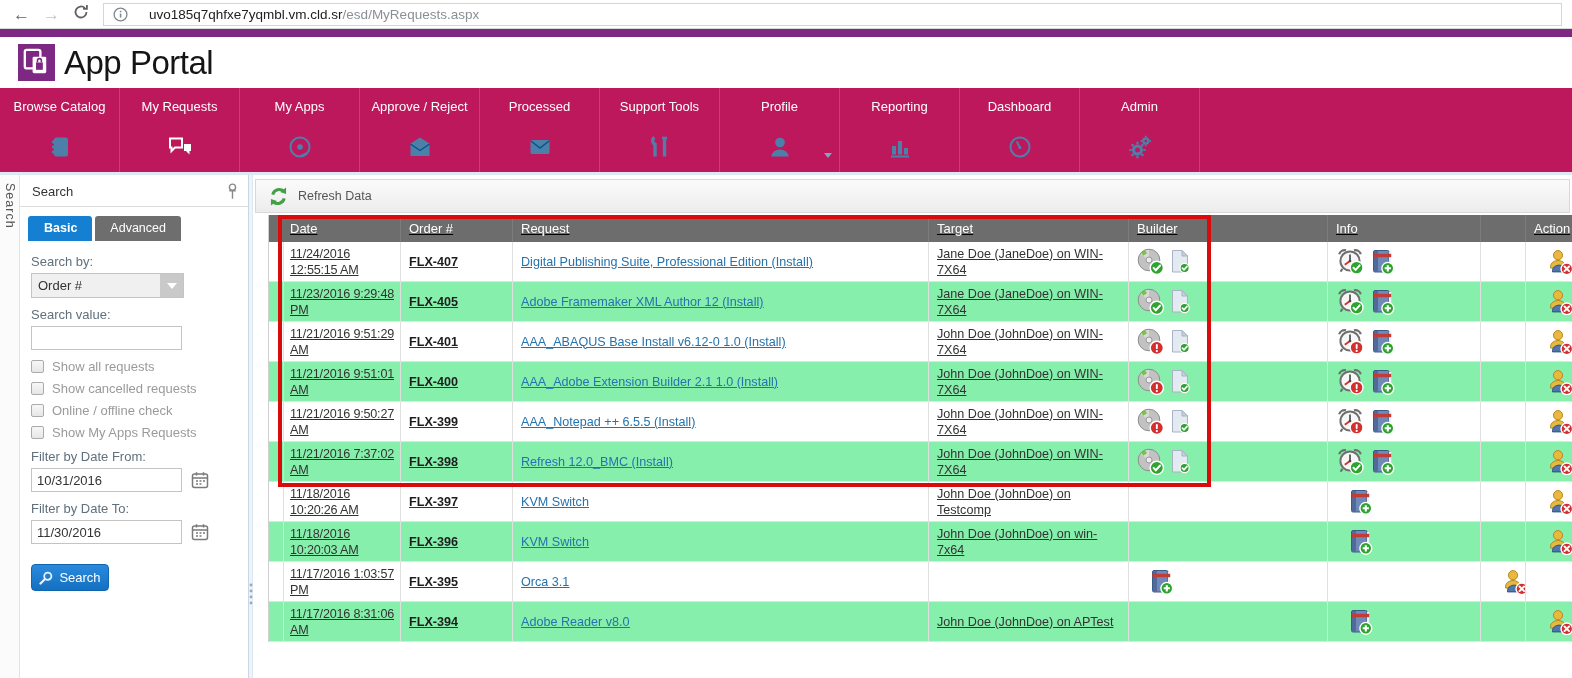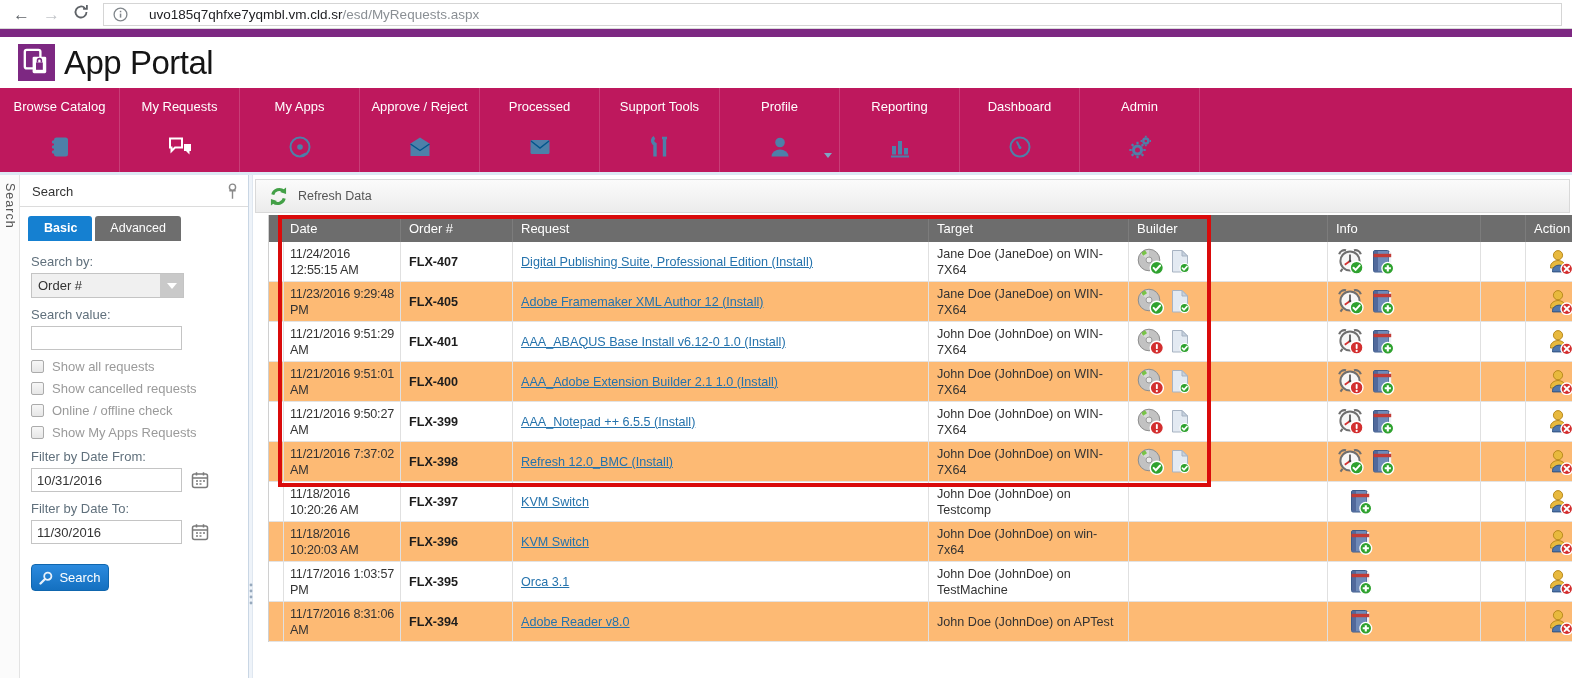--- a/index.html
+++ b/index.html
@@ -70,26 +70,26 @@
   .splitter { position:absolute; left:248px; top:0; width:5px; bottom:0; background:#eef3f9;
     border-left:1px solid #c9d6e4; border-right:1px solid #dfe7f0; cursor:col-resize; }
   .grip { position:absolute; top:408px; left:0; }
 
   .main { position:absolute; left:253px; top:0; right:0; bottom:0; background:#fff; }
   .refresh-bar { margin:4px 2px 0 2px; height:34px; background:linear-gradient(#fbfbfb,#ececec);
     border:1px solid #d9d9d9; display:flex; align-items:center; padding-left:12px; gap:9px;
     color:#555; font-size:12.5px; cursor:pointer; }
 
   .table { margin:2px 0 0 15px; width:1304px; border-left:1px solid #d0d0d0; }
-  .grid { display:grid; grid-template-columns:13px 119px 112px 416px 200px 199px 153px 45px 47px; }
+  .grid { display:grid; grid-template-columns:13px 119px 112px 416px 200px 199px 153px 45px 47px;text-decoration:underline; }
   .thead { height:27px; background:#6d6d6d; }
   .th { color:#fff; font-size:13px; display:flex; align-items:center; padding-left:8px;
     border-right:1px solid #7c7c7c; overflow:hidden; white-space:nowrap; }
   .row { min-height:40px; background:#fff; border-bottom:1px solid #e3e3e3; font-size:12.6px; color:#333; }
-  .row.alt { background:#fdba74; }
+  .row.alt { background:#86efac; }
   .cell { padding:3px 6px 3px 8px; display:flex; align-items:center; border-right:1px solid #e0e0e0;
     line-height:16px; overflow:hidden; }
   .cell.date { letter-spacing:-0.2px; }
   .cell.order { font-weight:bold; color:#1d1d1d; }
   .cell a { color:#2573ad; cursor:pointer; text-decoration:underline; }
   .cell.icons { gap:6px; }
   .cell.icons.shift { padding-left:20px; }
   .cell .ic { display:flex; cursor:pointer; }
   .cell .ic.static { cursor:default; }
 
@@ -836,21 +836,20 @@
               </span>
             </div>
           </div>
           <div class="row grid">
             <div class="cell"></div>
             <div class="cell date">11/17/2016 1:03:57 PM</div>
             <div class="cell order">FLX-395</div>
             <div class="cell">
               <a href="#">Orca 3.1</a>
             </div>
-            <div class="cell">John Doe (JohnDoe) on TestMachine</div>
             <div class="cell icons"></div>
             <div class="cell icons shift">
               <span class="ic">
                 <svg width="25" height="26" viewBox="0 0 25 26">
                   <rect x="3.5" y="1.5" width="15.5" height="21.5" rx="1.5" fill="#6f8ab8" stroke="#3c5a88"></rect>
                   <rect x="4" y="2" width="4" height="20.5" fill="#51699b"></rect>
                   <rect x="19" y="3" width="2.2" height="18.5" fill="#edf0f5"></rect>
                   <rect x="3.5" y="4.8" width="17.7" height="3.4" fill="#c23b35"></rect>
                   <circle cx="17.8" cy="19.3" r="5.9" fill="#2fa22f" stroke="#fff" stroke-width="1.4"></circle>
                   <path d="M17.8 16.2 v6.2 M14.7 19.3 h6.2" stroke="#fff" stroke-width="2.1"></path>

